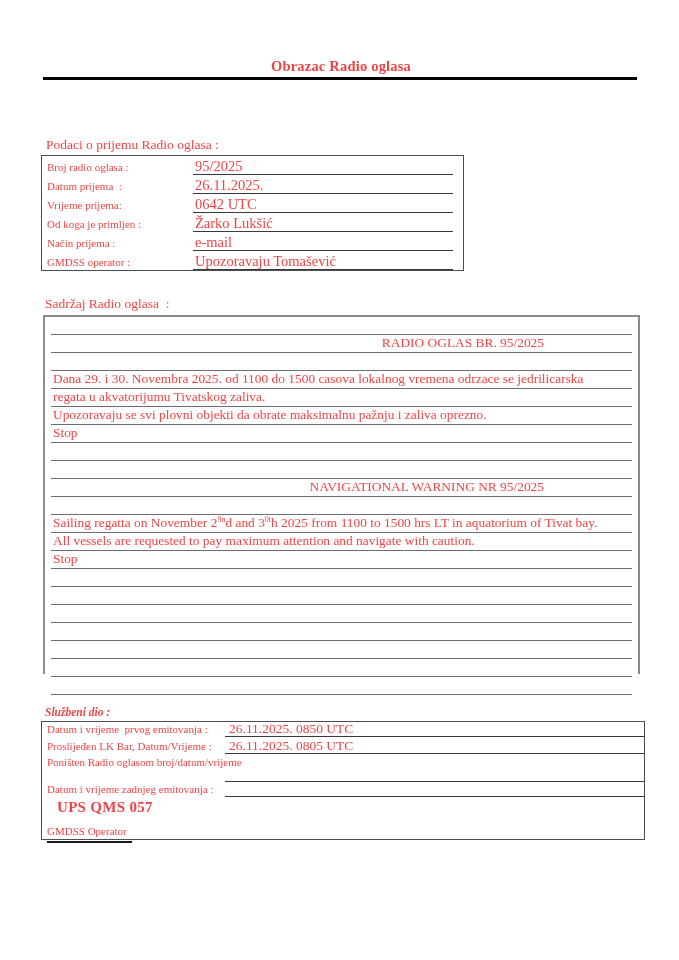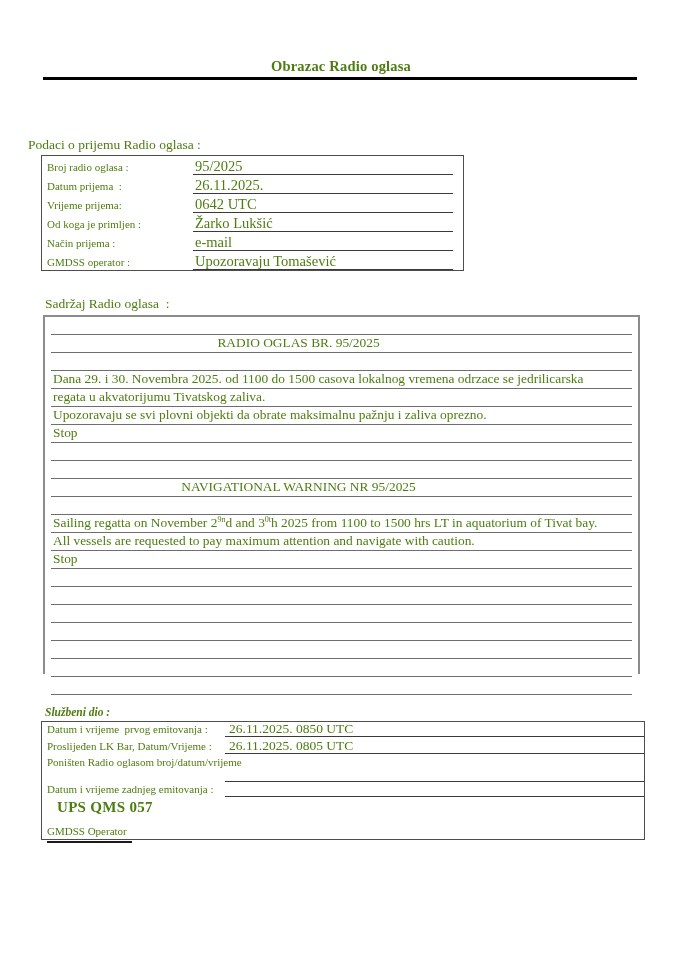--- a/index.html
+++ b/index.html
@@ -1,34 +1,34 @@
 <!DOCTYPE html>
 <html><head>
 <meta charset="utf-8">
 <style>
   html,body { margin:0; padding:0; background:#ffffff; }
   .page {
     position: relative;
     width: 679px; height: 960px;
     background: #ffffff;
     font-family: "Liberation Serif", "DejaVu Serif", serif;
-    color: #4d7c0f;
+    color: #ef4444;
     overflow: hidden;
   }
   .page-title {
     position: absolute; top: 58px; left: 45px; width: 592px;
     text-align: center; font-weight: bold; font-size: 14.5px;
     letter-spacing: .2px;
   }
   .title-rule {
     position: absolute; top: 77px; left: 43px; width: 594px; height: 3px;
     background: #000;
   }
   .sec-heading { position: absolute; font-size: 13.5px; white-space: pre; }
-  .h-reception { left: 28px; top: 137px; }
+  .h-reception { left: 46px; top: 137px; }
   .h-content   { left: 45px; top: 296px; }
   .h-official  { left: 45px; top: 706px; font-size: 11.5px; font-weight: bold; font-style: italic; }
 
   
   .reception-box {
     position: absolute; left: 41px; top: 155px; width: 423px; height: 116px;
     border: 1px solid #4d4d4d; box-sizing: border-box;
     display: flex; flex-direction: column;
   }
   .r-row { flex: 1; display: flex; align-items: flex-end; }
@@ -47,21 +47,21 @@
   .content-box {
     position: absolute; left: 43px; top: 315px; width: 597px; height: 359px;
     border: 2px solid #8c8c8c; border-bottom: none; box-sizing: border-box;
   }
   .c-row {
     height: 17px; margin: 0 6px;
     border-bottom: 1px solid #6e6e6e;
     font-size: 13.4px; line-height: 16.5px;
     padding-left: 2px; white-space: pre; overflow: visible;
   }
-  .c-row.center { text-align: center; padding-right: 88px; }
+  .c-row.center { text-align: right; padding-right: 88px; }
   .c-row sup { font-size: 0.6em; line-height: 0; }
 
   
   .official-box {
     position: absolute; left: 41px; top: 721px; width: 604px; height: 119px;
     border: 1px solid #4d4d4d; box-sizing: border-box;
     display: flex; flex-direction: column;
   }
   .o-row { display: flex; align-items: flex-end; box-sizing: border-box; }
   .o-row:nth-child(1){ height: 15px; }

